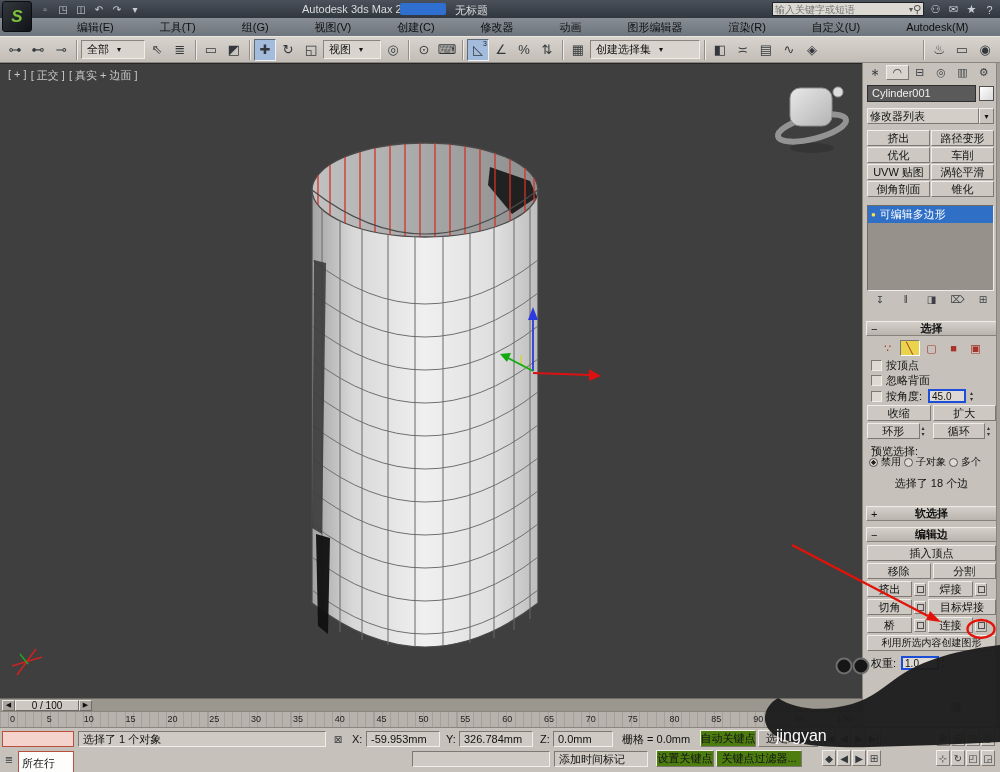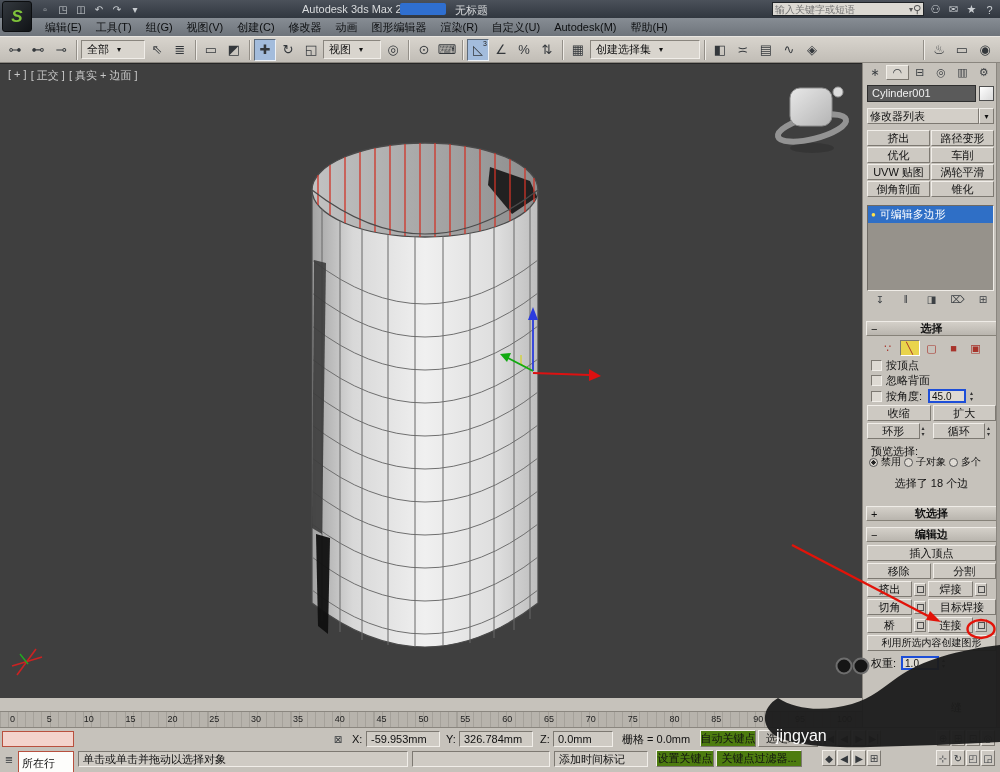--- a/index.html
+++ b/index.html
@@ -15,21 +15,21 @@
 .apptitle{position:absolute;left:302px;top:3px;color:#d9dbdd;font-size:11px;}
 .badge{position:absolute;left:400px;top:3px;width:46px;height:12px;background:#2f6fd0;border-radius:2px;}
 .doctitle{position:absolute;left:455px;top:3px;color:#d9dbdd;}
 .infocenter{position:absolute;right:4px;top:2px;display:flex;align-items:flex-end;gap:5px;}
 .searchbox{display:flex;align-items:center;background:#dcd9d3;border:1px solid #1f2327;height:14px;width:152px;padding:0 2px;}
 .searchbox input{flex:1;border:0;background:transparent;font-size:10px;color:#555;outline:none;min-width:0;font-family:inherit;}
 .icbtn{color:#c9cdd1;font-size:11px;min-width:13px;text-align:center;}
 
 
 .menubar{position:absolute;top:18px;left:0;width:1000px;height:18px;background:linear-gradient(#878d94,#6e747b);display:flex;align-items:center;padding-left:38px;}
-.menu-item{padding:1px 7px;color:#0d0f11;white-space:nowrap;}
+.menu-item{padding:1px 7px;color:#0d0f11;white-space:nowrap;margin-left:32px;}
 
 
 .toolbar{position:absolute;top:36px;left:0;width:1000px;height:27px;background:linear-gradient(#d8d4cd,#c1bdb6);border-top:1px solid #e9e6e1;border-bottom:1px solid #8a867f;display:flex;align-items:center;padding:0 4px;gap:1px;}
 .tb{position:relative;width:22px;height:22px;display:flex;align-items:center;justify-content:center;font-size:13px;color:#34383c;border:1px solid transparent;flex:none;}
 .tb.active{background:#a3bcdc;border-color:#5e6b7a #eef2f7 #eef2f7 #5e6b7a;}
 .snapb{position:absolute;right:1px;top:0;font-size:7px;color:#222;}
 .sep{width:1px;height:20px;background:#938f88;box-shadow:1px 0 0 #efece7;margin:0 3px;flex:none;}
 .tb-drop{height:19px;background:#d9d5ce;border:1px solid;border-color:#8a867f #f0ede8 #f0ede8 #8a867f;display:flex;align-items:center;padding:0 5px;gap:8px;font-size:11px;flex:none;}
 .tb-drop .car{font-size:8px;}
 
@@ -444,20 +444,26 @@
       <span class="numfield">1.0</span>
       <span class="spin">
           <span>▴</span>
           <span>▾</span>
         </span>
     </div>
     <span class="creasepart">缝</span>
     <div class="pscroll"></div>
   </div>
 
+  <div class="timeline">
+    <span class="tl-ar">◀</span>
+    <div class="tl-handle">0 / 100</div>
+    <span class="tl-ar">▶</span>
+    <div class="tl-track"></div>
+  </div>
   <div class="ruler">
 
   <span>0</span>
       <span>5</span>
       <span>10</span>
       <span>15</span>
       <span>20</span>
       <span>25</span>
       <span>30</span>
       <span>35</span>
@@ -471,20 +477,21 @@
       <span>75</span>
       <span>80</span>
       <span>85</span>
       <span>90</span>
       <span>95</span>
       <span>100</span>
     </div>
 
   <div class="statusbar">
     <div class="listen1"></div>
+    <div class="sfield" style="left:78px;top:3px;width:248px">选择了 1 个对象</div>
     <span class="licon" style="left:330px;top:3px;width:16px">⊠</span>
     <span class="slab" style="left:352px;top:3px">X:</span>
     <div class="sfield" style="left:366px;top:3px;width:74px">-59.953mm</div>
     <span class="slab" style="left:446px;top:3px">Y:</span>
     <div class="sfield" style="left:459px;top:3px;width:74px">326.784mm</div>
     <span class="slab" style="left:540px;top:3px">Z:</span>
     <div class="sfield" style="left:553px;top:3px;width:60px">0.0mm</div>
     <span class="slab" style="left:622px;top:3px">栅格 = 0.0mm</span>
     <div class="sbtnb" style="left:700px;top:2px;width:56px">自动关键点</div>
     <div class="sbtnb" style="left:758px;top:2px;width:60px;background:#bdb9b2">选定对象</div>
@@ -498,21 +505,20 @@
       <span class="nv">⊕</span>
       <span class="nv">⊞</span>
       <span class="nv">⊡</span>
       <span class="nv">◎</span>
     </div>
 
     <span class="licon" style="left:2px;top:23px;width:14px">≣</span>
     <div class="listen2">
         <span>所在行</span>
       </div>
-    <div class="sfield" style="left:78px;top:23px;width:330px">单击或单击并拖动以选择对象</div>
     <div class="sfield" style="left:412px;top:23px;width:138px"></div>
     <div class="sfield" style="left:554px;top:23px;width:94px">添加时间标记</div>
     <div class="sbtnb" style="left:656px;top:22px;width:58px">设置关键点</div>
     <div class="sbtnb" style="left:716px;top:22px;width:86px">关键点过滤器...</div>
     <div class="navgrid" style="left:822px;top:22px">
       <span class="nv">◆</span>
       <span class="nv">◀</span>
       <span class="nv">▶</span>
       <span class="nv">⊞</span>
     </div>

